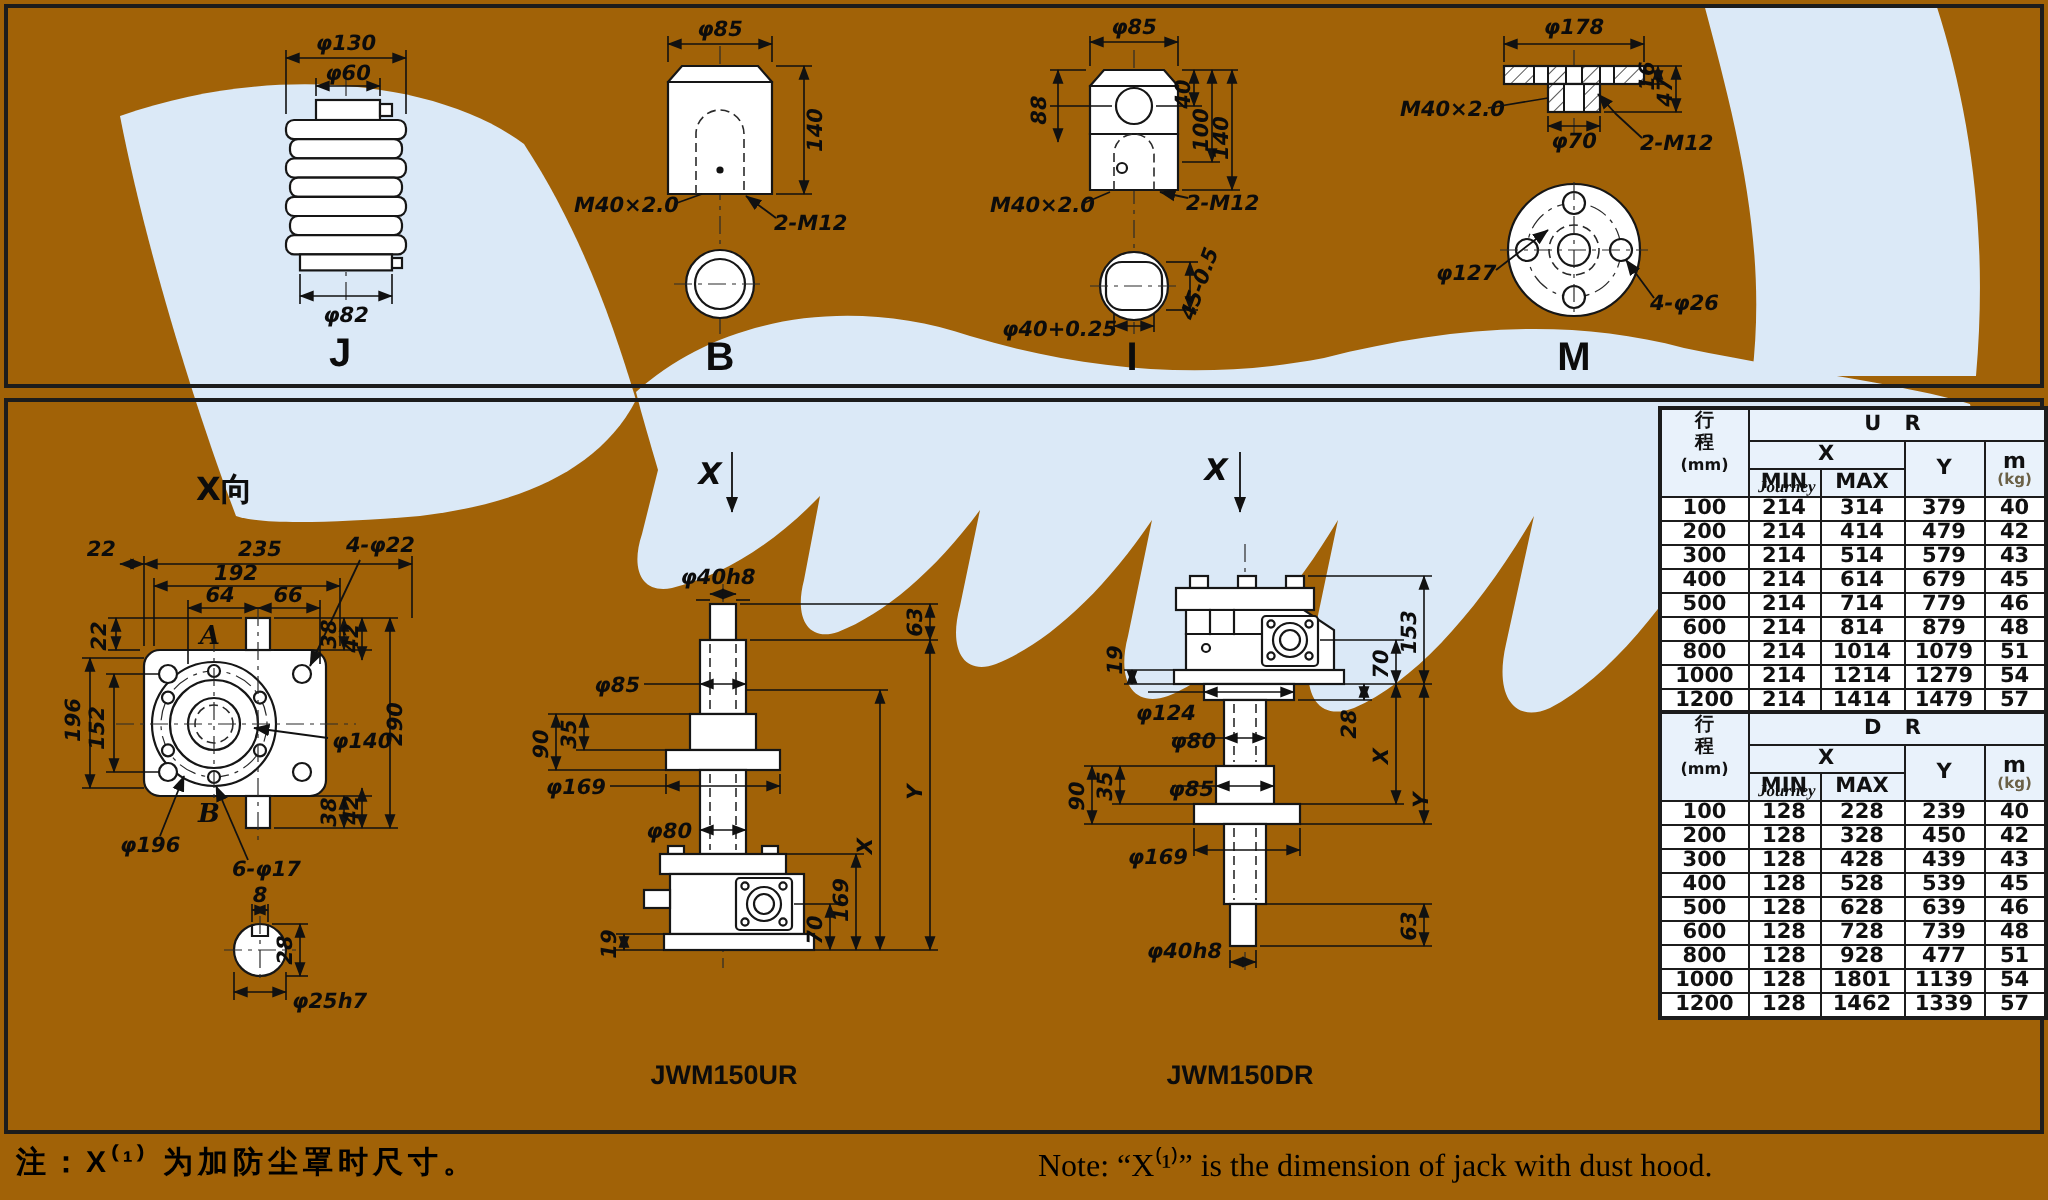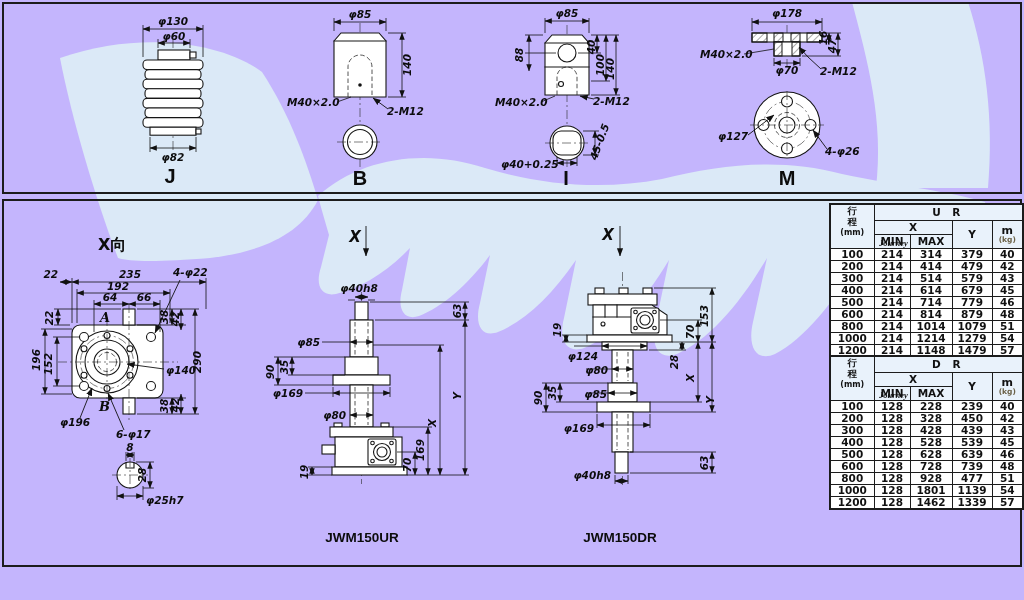--- a/index.html
+++ b/index.html
@@ -1,16 +1,16 @@
 <!DOCTYPE html>
 <html><head>
 <meta charset="utf-8">
 <style>
   html,body{margin:0;padding:0;background:#fff;}
-  .page{position:relative;width:1024px;height:600px;background:#c4b5fd;overflow:hidden;
+  .page{position:relative;width:1024px;height:600px;background:#a16207;overflow:hidden;
         font-family:"Liberation Sans",sans-serif;color:#111;}
   svg.wm{position:absolute;left:0;top:0;}
   .panel{position:absolute;border:2px solid #1c1c1c;background:transparent;}
   .panel-top{left:2px;top:2px;width:1016px;height:188px;}
   .panel-bottom{left:2px;top:199px;width:1016px;height:364px;}
   .dwg{position:absolute;}
   
   .ln{stroke:#161616;stroke-width:1.1;fill:none;stroke-linecap:square}
   .fw{fill:#ffffff;stroke:#161616;stroke-width:1.1}
   .cl{stroke:#2a2a2a;stroke-width:.6;fill:none;stroke-dasharray:9 3 2 3}
@@ -557,21 +557,21 @@
           <tr>
             <td>1000</td>
             <td>214</td>
             <td>1214</td>
             <td>1279</td>
             <td>54</td>
           </tr>
           <tr>
             <td>1200</td>
             <td>214</td>
-            <td>1148</td>
+            <td>1414</td>
             <td>1479</td>
             <td>57</td>
           </tr>
         </tbody>
     </table>
   </div>
 
   <div class="tblwrap" style="left:829px;top:355px">
     <table class="spec" id="tbl-dr">
       <colgroup>
@@ -665,14 +665,16 @@
             <td>1200</td>
             <td>128</td>
             <td>1462</td>
             <td>1339</td>
             <td>57</td>
           </tr>
         </tbody>
     </table>
   </div>
 
+  <div class="note-zh">注：X⁽¹⁾ 为加防尘罩时尺寸。</div>
+  <div class="note-en">Note: “X⁽¹⁾” is the dimension of jack with dust hood.</div>
 
 </div>
 
 </body></html>

